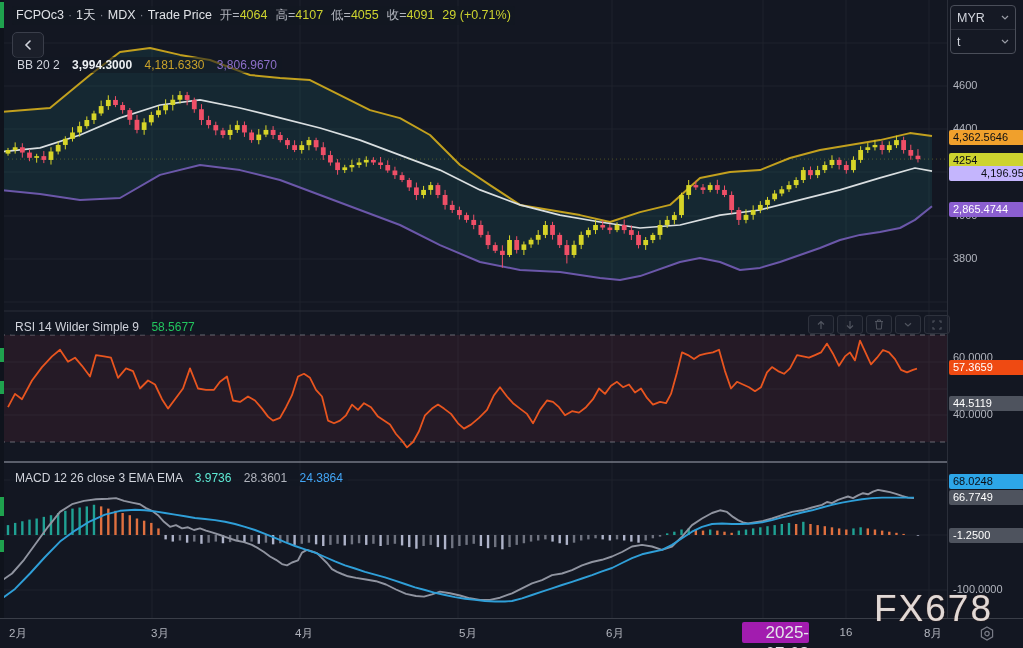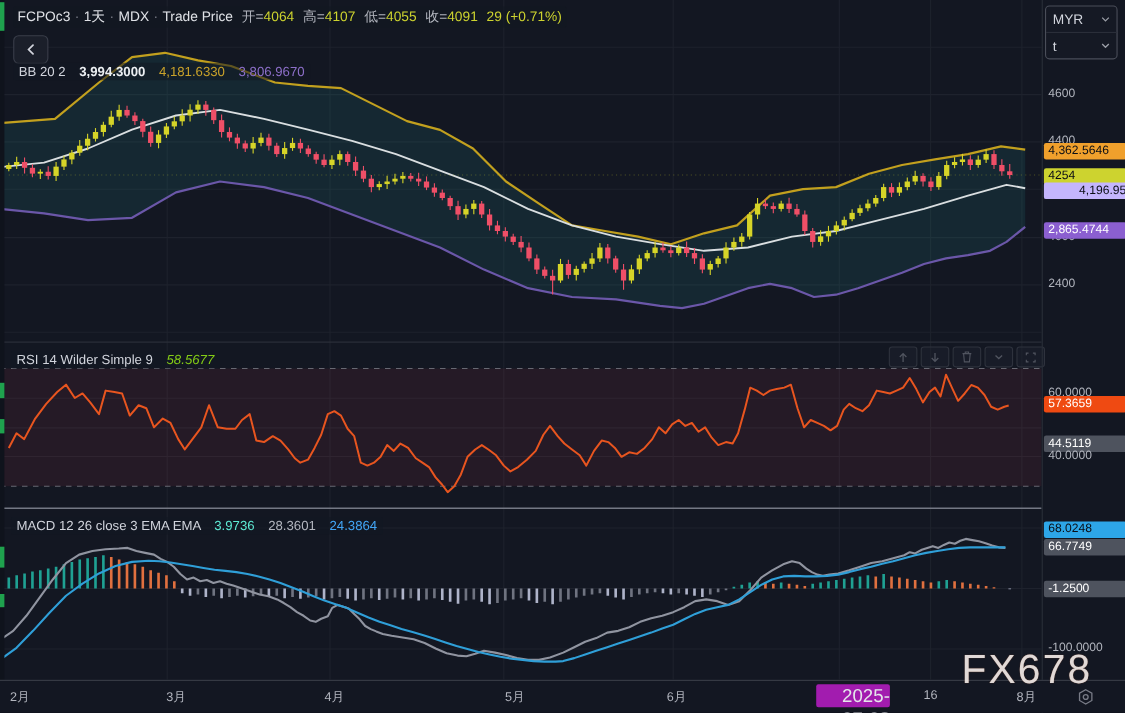--- a/index.html
+++ b/index.html
@@ -16,21 +16,21 @@
   .hdr .lab{color:#b2b5be;margin-left:8px;}
   .hdr .val{color:#cdd32f;}
   .hdr .chg{color:#cdd32f;margin-left:8px;}
   .backbtn{position:absolute;left:12px;top:32px;width:30px;height:24px;border:1px solid #3a3e4a;
            border-radius:5px;background:#1b1f2a;display:flex;align-items:center;justify-content:center;cursor:pointer;}
   .legend{position:absolute;font-size:12px;color:#d1d4dc;white-space:nowrap;
           background:rgba(19,23,34,.55);padding:1px 5px;border-radius:2px;}
   .legend .w{color:#eceff2;font-weight:bold;}
   .legend .gold{color:#c9a22a;text-align:center;}
   .legend .purp{color:#8d6fc9;}
-  .legend .orng{color:#84cc16;font-style:italic;}
+  .legend .orng{color:#22c55e;}
   .legend .teal{color:#5eead4;}
   .legend .grey{color:#b2b5be;}
   .legend .blue{color:#42a5f5;}
   .legend .gap{margin-left:9px;}
   
   .panebtns{position:absolute;left:808px;top:315px;display:flex;gap:3px;}
   .pbtn{width:24px;height:17px;border:1px solid #2e323d;border-radius:3px;background:rgba(30,34,45,.5);
         display:flex;align-items:center;justify-content:center;cursor:pointer;}
   
   .vborder{position:absolute;left:947px;top:0;width:1px;height:648px;background:#2a2e39;}
@@ -563,21 +563,21 @@
         <span>t</span>
         <svg width="8" height="5" viewBox="0 0 8 5">
             <path d="M1 1l3 3 3-3" stroke="#9a9da6" fill="none" stroke-width="1.2"></path>
           </svg>
       </div>
     </div>
     <div class="tick" style="top:79px">4600</div>
     <div class="tick" style="top:122px">4400</div>
     <div class="tick" style="top:165px">4200</div>
     <div class="tick" style="top:209px">4000</div>
-    <div class="tick" style="top:252px">2400</div>
+    <div class="tick" style="top:252px">3800</div>
     <div class="badge b-orange" style="top:130px">4,362.5646</div>
     <div class="badge b-yellow" style="top:153px">4254</div>
     <div class="badge b-white" style="top:166px">4,196.9500</div>
     <div class="badge b-purple" style="top:202px">2,865.4744</div>
 
     <div class="tick" style="top:351px">60.0000</div>
     <div class="badge b-rsi" style="top:360px">57.3659</div>
     <div class="badge b-grey" style="top:396px">44.5119</div>
     <div class="tick" style="top:408px">40.0000</div>
 

